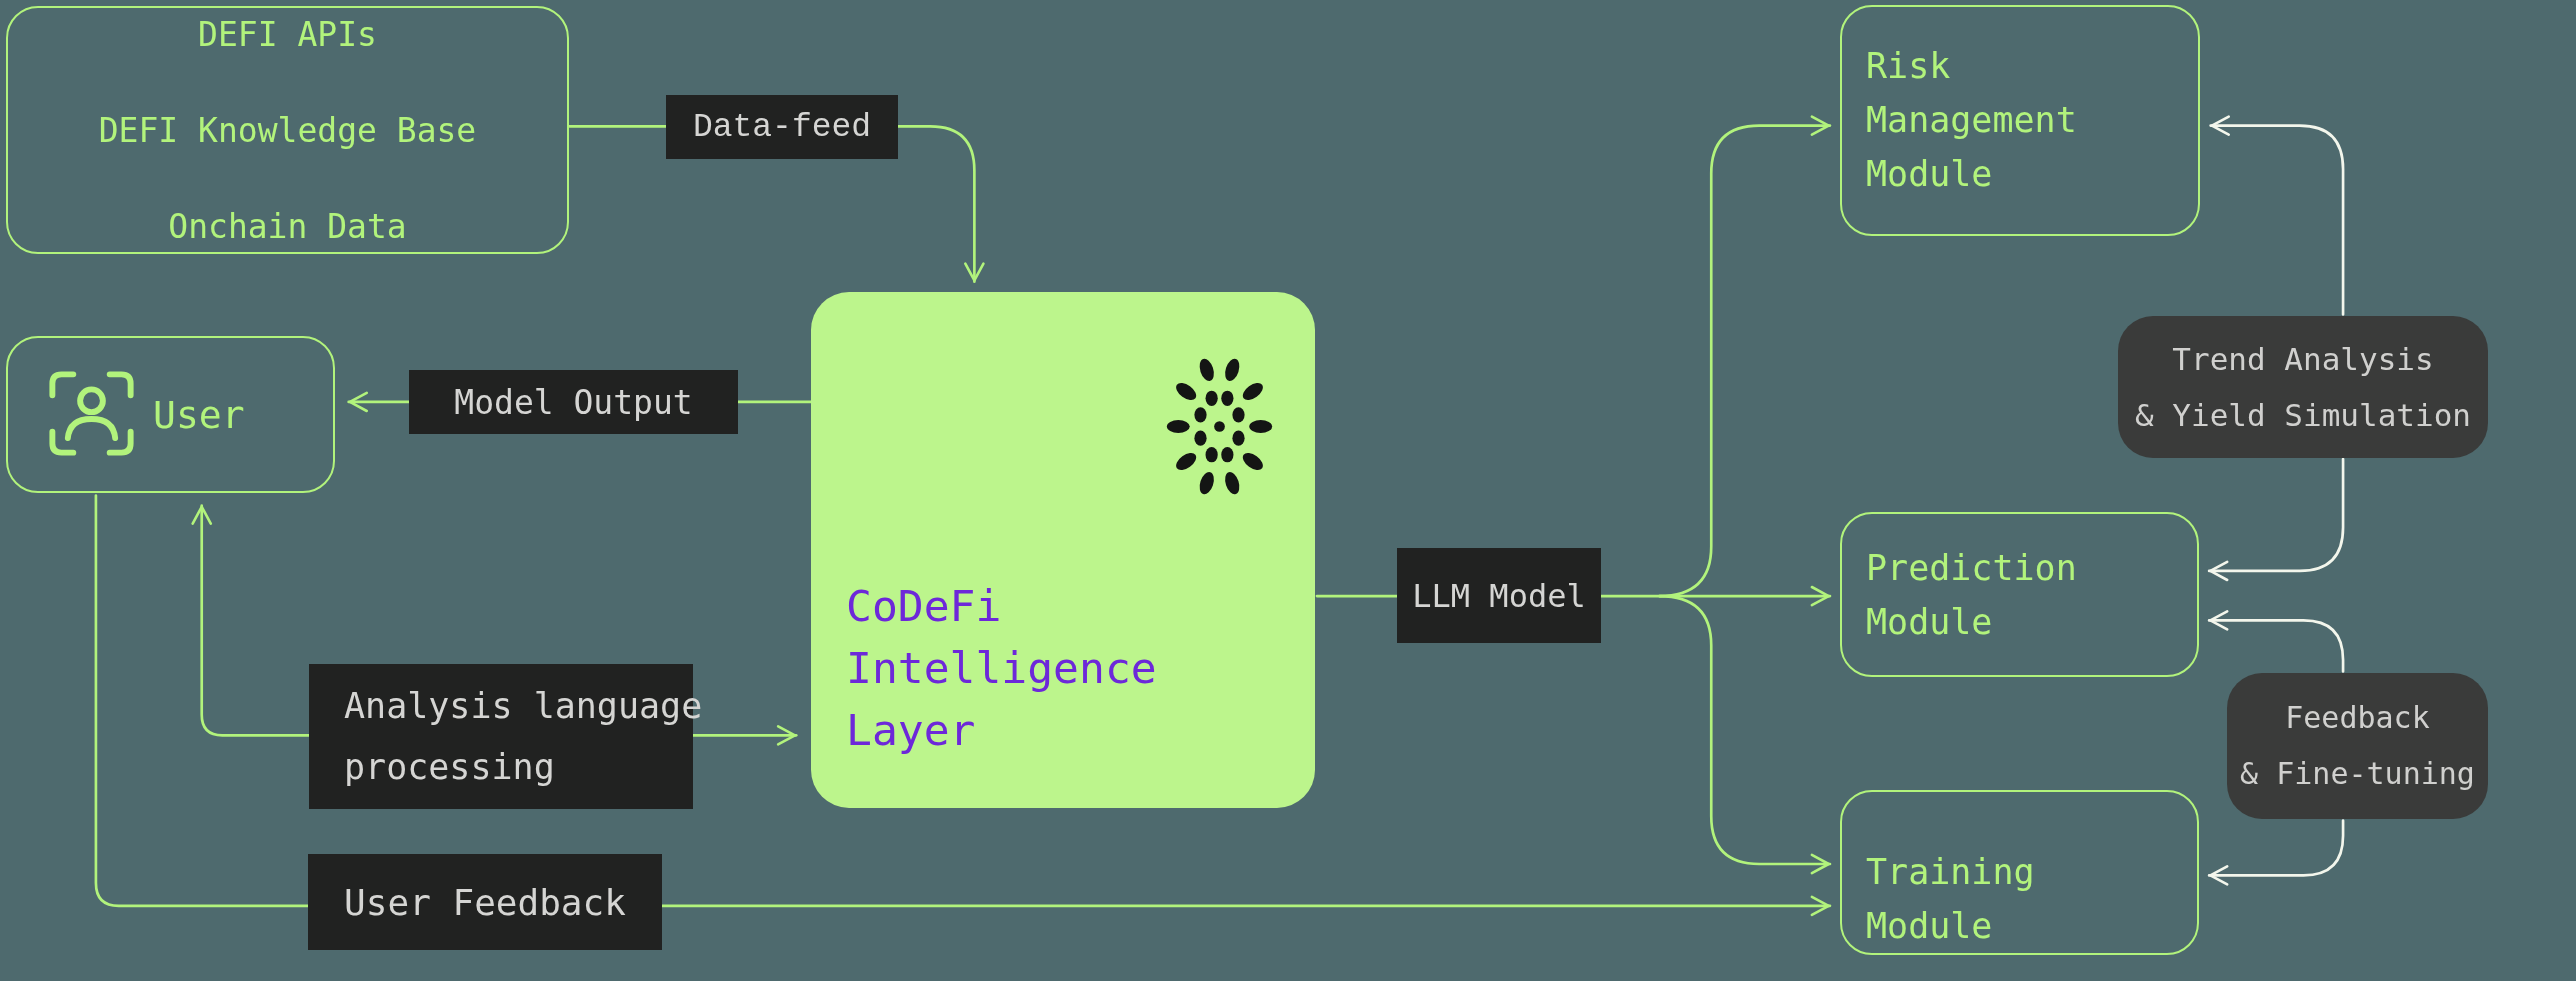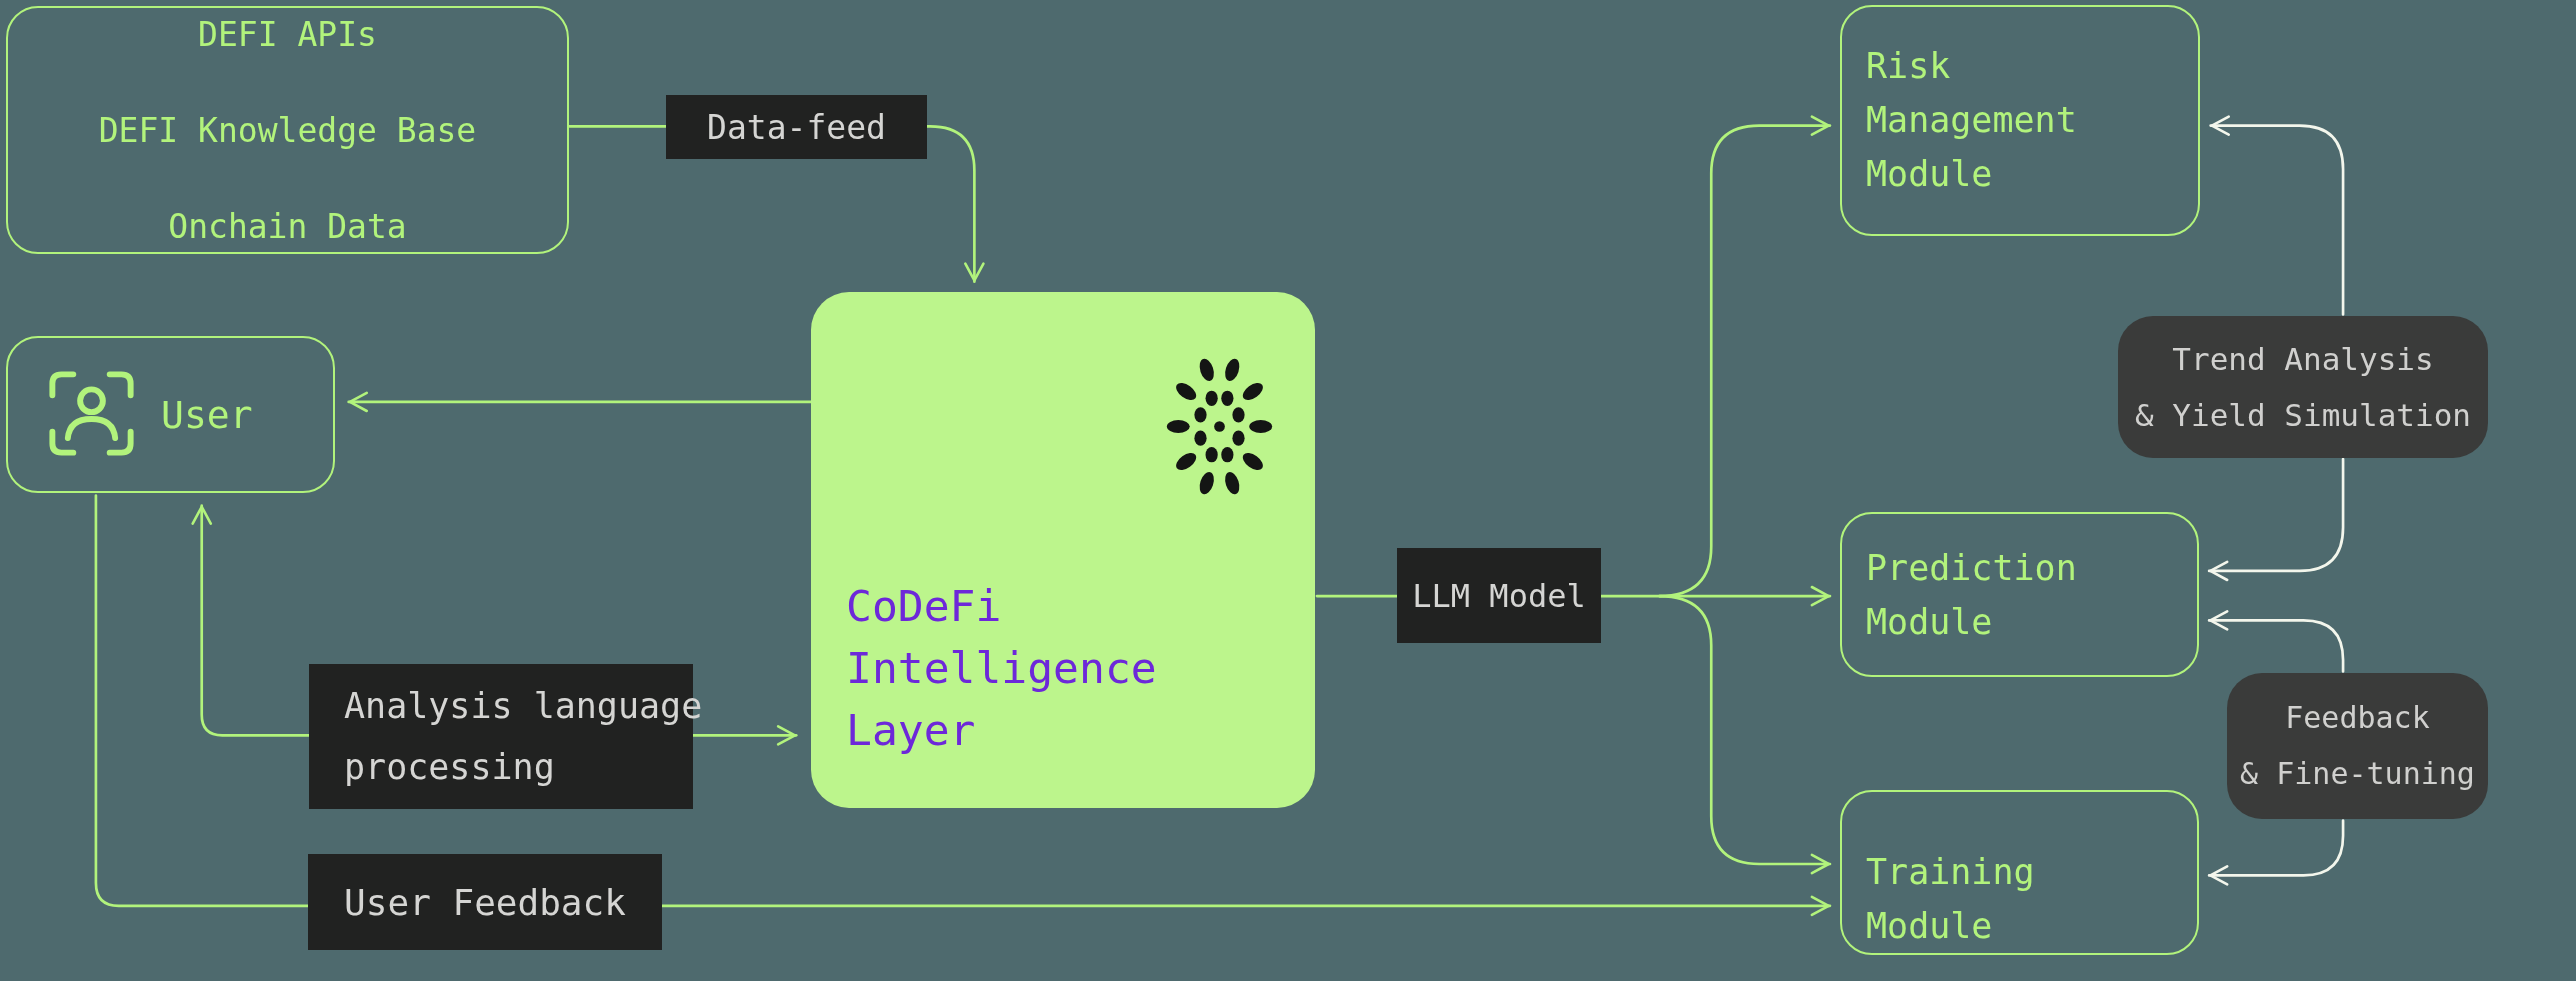--- a/index.html
+++ b/index.html
@@ -36,21 +36,21 @@
   
   .gray-box{
     background:#3a3b3a;color:#d0d0ce;
     border-radius:35px;
     display:flex;flex-direction:column;justify-content:center;align-items:center;
     text-align:center;
   }
 
   
   #user-box{flex-direction:row;align-items:center;justify-content:flex-start;padding-left:38px;}
-  #user-label{font-size:38px;margin-left:24px;}
+  #user-label{font-size:38px;margin-left:16px;}
 
   
   #codefi-box{
     background:#bcf58c;border-radius:38px;color:#6d28d9;padding-left:16px;
   }
   #codefi-text{position:absolute;left:35px;bottom:47px;}
   .codefi-line{font-size:43px;line-height:62px;white-space:pre;font-weight:500;}
   #codefi-logo{position:absolute;left:355px;top:62px;}
 </style>
 </head>
@@ -100,24 +100,27 @@
         <path d="M 70 7 H 83 Q 93 7 93 17 V 30"></path>
         <path d="M 30 93 H 17 Q 7 93 7 83 V 70"></path>
         <path d="M 70 93 H 83 Q 93 93 93 83 V 70"></path>
         <circle cx="50" cy="36" r="12.5"></circle>
         <path d="M 24 77 Q 26 56 50 56 Q 74 56 76 77"></path>
       </svg>
     </span>
     <span id="user-label">User</span>
   </div>
 
-  <div class="node dark-label" style="left:666px;top:95px;width:261px;height:64px;font-size:33px;">
+  <div class="node dark-label" style="left:666px;top:95px;width:232px;height:64px;font-size:33px;font-family:Liberation Mono, monospace;">
     <span>Data-feed</span>
   </div>
 
+  <div class="node dark-label" style="left:409px;top:370px;width:329px;height:64px;font-size:33px;">
+    <span>Model Output</span>
+  </div>
 
   <div class="node dark-label left-align" style="left:309px;top:664px;width:384px;height:145px;font-size:35px;line-height:61px;justify-content:center;">
     <span>Analysis language</span>
     <span>processing</span>
   </div>
 
   <div class="node dark-label" style="left:308px;top:854px;width:354px;height:96px;font-size:36px;">
     <span>User Feedback</span>
   </div>
 

